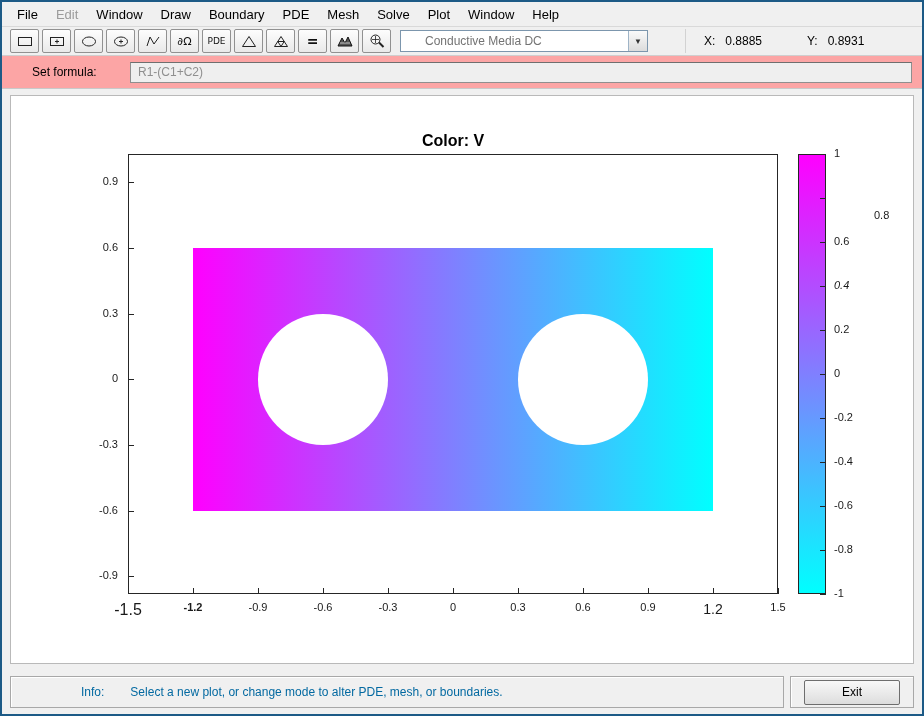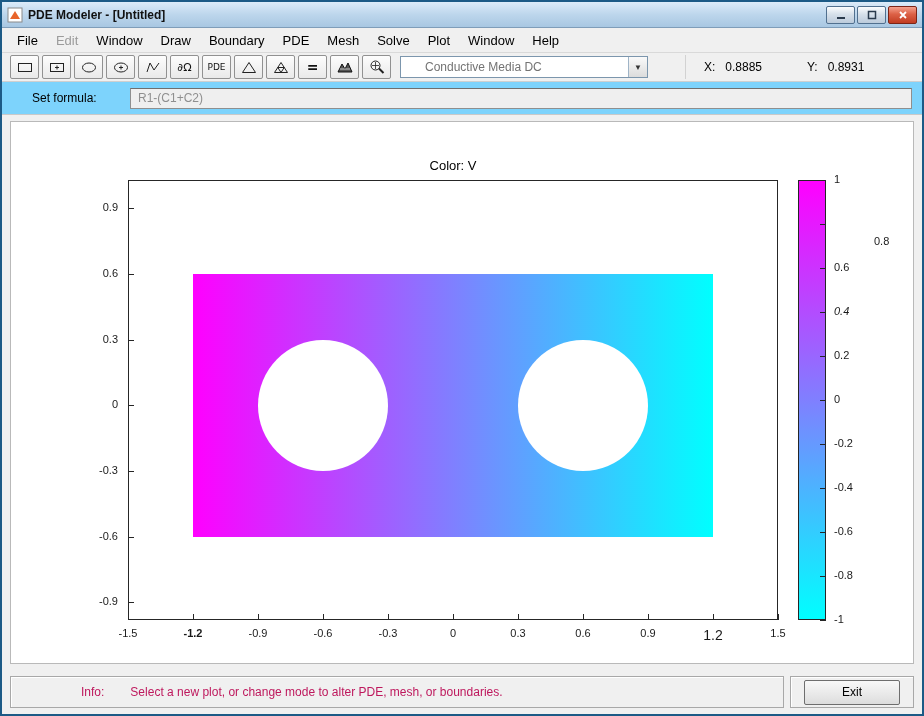--- a/index.html
+++ b/index.html
@@ -25,66 +25,40 @@
   .tb-btn .txt { font-family:"DejaVu Sans",sans-serif; font-size:11px; color:#111; }
   .tb-btn .txt.small { font-size:9px; letter-spacing:0; }
   .tb-btn .txt.eq { font-size:14px; font-weight:bold; }
   .mode-select { margin-left:6px; width:248px; height:22px; background:#fff; border:1px solid #7c96ad; display:flex; align-items:center; }
   .mode-text { flex:1; font-size:12px; padding:0 6px; color:#737373; white-space:nowrap; overflow:hidden;margin-left:18px; }
   .mode-arrow { width:19px; height:100%; border-left:1px solid #9fb4c7; background:linear-gradient(#fafafa,#dcdcdc); display:flex; align-items:center; justify-content:center; font-size:8px; color:#333; }
   .coords { margin-left:auto; display:flex; align-items:center; gap:8px; font-size:12px; color:#000; padding:0 12px 0 18px; border-left:1px solid #d2d2d2; height:24px; }
   .coords .pair { display:flex; gap:10px; width:95px; }
 
   
-  .formula-row { height:33px; flex:0 0 33px; background:#7dd3fc; border-bottom:1px solid #c9c9c9; display:flex; align-items:center; padding:0 10px; }
+  .formula-row { height:33px; flex:0 0 33px; background:#fca5a5; border-bottom:1px solid #c9c9c9; display:flex; align-items:center; padding:0 10px; }
   .formula-label { font-size:12px; color:#000; width:118px; padding-left:20px; }
   .formula-input { flex:1; height:21px; border:1px solid #8f8f8f; border-top-color:#6f6f6f; background:#efefef; color:#8f8f8f; font-size:12px; padding:0 7px; font-family:"Liberation Sans",sans-serif; outline:none; }
 
   
   .main { flex:1 1 auto; padding:6px 8px; background:#f0f0f0; }
   .plot-panel { position:relative; width:100%; height:100%; background:#fff; border:1px solid #b9b9b9; overflow:hidden; }
 
   
   .statusbar { height:44px; flex:0 0 44px; background:#f0f0f0; display:flex; align-items:stretch; padding:6px 8px; gap:6px; }
-  .info-panel { flex:1; border:1px solid #a8a8a8; box-shadow:inset 1px 1px 0 #fff; display:flex; align-items:center; padding-left:70px; font-size:12px; color:#be185d; }
+  .info-panel { flex:1; border:1px solid #a8a8a8; box-shadow:inset 1px 1px 0 #fff; display:flex; align-items:center; padding-left:70px; font-size:12px; color:#0369a1; }
   .info-label { margin-right:26px; }
   .exit-panel { width:124px; border:1px solid #a8a8a8; box-shadow:inset 1px 1px 0 #fff; display:flex; align-items:center; justify-content:center; }
   .exit-btn { width:96px; height:25px; font-size:12px; font-family:"Liberation Sans",sans-serif; color:#000; background:linear-gradient(#f8f8f8,#dddddd); border:1px solid #6e6e6e; border-radius:2px; }
 </style>
 </head>
 <body>
 
 <div class="window">
 
-  <div class="titlebar">
-    <span class="app-icon">
-      <svg width="16" height="16">
-          <rect x="1" y="1" width="14" height="14" fill="#fff" stroke="#8a8a8a"></rect>
-          <path d="M3 12 L8 4 L13 12 Z" fill="#e8642a"></path>
-        </svg>
-    </span>
-    <span class="title-text">PDE Modeler - [Untitled]</span>
-    <span class="win-controls">
-      <span class="win-btn">
-        <svg width="10" height="10">
-            <rect x="1" y="7" width="8" height="2" fill="#2a3b4d"></rect>
-          </svg>
-      </span>
-      <span class="win-btn">
-        <svg width="10" height="10">
-            <rect x="1.5" y="1.5" width="7" height="7" fill="none" stroke="#2a3b4d" stroke-width="1.5"></rect>
-          </svg>
-      </span>
-      <span class="win-btn close">
-        <svg width="10" height="10">
-            <path d="M2 2 L8 8 M8 2 L2 8" stroke="#fff" stroke-width="1.8"></path>
-          </svg>
-      </span>
-    </span>
-  </div>
 
   <div class="menubar">
     <span class="menu-item">File</span>
     <span class="menu-item disabled">Edit</span>
     <span class="menu-item">Window</span>
     <span class="menu-item">Draw</span>
     <span class="menu-item">Boundary</span>
     <span class="menu-item">PDE</span>
     <span class="menu-item">Mesh</span>
     <span class="menu-item">Solve</span>
@@ -172,27 +146,27 @@
     </div>
   </div>
 
   <div class="formula-row">
     <span class="formula-label">Set formula:</span>
     <input class="formula-input" readonly="" value="R1-(C1+C2)" style="">
   </div>
 
   <div class="main">
     <div class="plot-panel" id="plot-area">
-        <div style="position: absolute; left: 117px; top: 36px; width: 650px; text-align: center; font-weight: normal; font-size: 13px; color: rgb(0, 0, 0);">Color: V</div>
+        <div style="position: absolute; left: 117px; top: 36px; width: 650px; text-align: center; font-weight: bold; font-size: 16px; color: rgb(0, 0, 0);">Color: V</div>
         <div style="position: absolute; left: 182px; top: 152.129px; width: 520px; height: 262.687px; background: linear-gradient(90deg, rgb(255, 0, 255), rgb(0, 255, 255));"></div>
         <div style="position: absolute; left: 247px; top: 217.801px; width: 130px; height: 131.343px; background: rgb(255, 255, 255); border-radius: 50%;"></div>
         <div style="position: absolute; left: 507px; top: 217.801px; width: 130px; height: 131.343px; background: rgb(255, 255, 255); border-radius: 50%;"></div>
         <div style="position: absolute; left: 117px; top: 58px; width: 650px; height: 440px; border: 1px solid rgb(38, 38, 38);"></div>
         <div style="position: absolute; left: 117px; top: 492px; width: 1px; height: 6px; background: rgb(38, 38, 38);"></div>
-        <div style="position: absolute; left: 95px; top: 505px; width: 44px; text-align: center; font-size: 11px; color: rgb(26, 26, 26);">-1.5</div>
+        <div style="position: absolute; left: 95px; top: 505px; width: 44px; text-align: center; font-size: 16px; color: rgb(26, 26, 26);">-1.5</div>
         <div style="position: absolute; left: 182px; top: 492px; width: 1px; height: 6px; background: rgb(38, 38, 38);"></div>
         <div style="position: absolute; left: 160px; top: 505px; width: 44px; text-align: center; font-size: 11px; color: rgb(26, 26, 26); font-weight: bold;">-1.2</div>
         <div style="position: absolute; left: 247px; top: 492px; width: 1px; height: 6px; background: rgb(38, 38, 38);"></div>
         <div style="position: absolute; left: 225px; top: 505px; width: 44px; text-align: center; font-size: 11px; color: rgb(26, 26, 26);">-0.9</div>
         <div style="position: absolute; left: 312px; top: 492px; width: 1px; height: 6px; background: rgb(38, 38, 38);"></div>
         <div style="position: absolute; left: 290px; top: 505px; width: 44px; text-align: center; font-size: 11px; color: rgb(26, 26, 26);">-0.6</div>
         <div style="position: absolute; left: 377px; top: 492px; width: 1px; height: 6px; background: rgb(38, 38, 38);"></div>
         <div style="position: absolute; left: 355px; top: 505px; width: 44px; text-align: center; font-size: 11px; color: rgb(26, 26, 26);">-0.3</div>
         <div style="position: absolute; left: 442px; top: 492px; width: 1px; height: 6px; background: rgb(38, 38, 38);"></div>
         <div style="position: absolute; left: 420px; top: 505px; width: 44px; text-align: center; font-size: 11px; color: rgb(26, 26, 26);">0</div>

